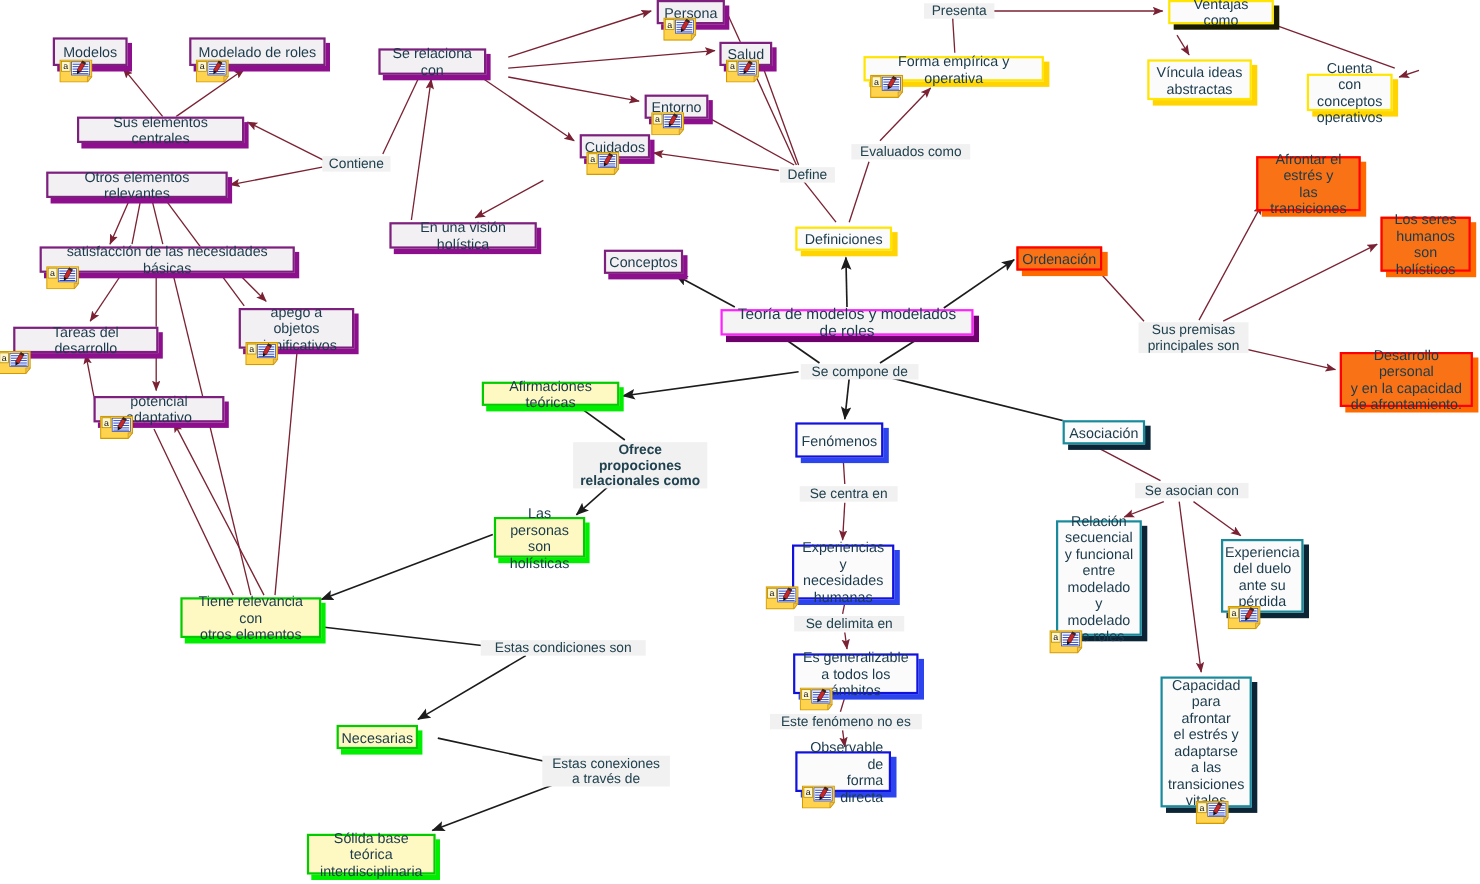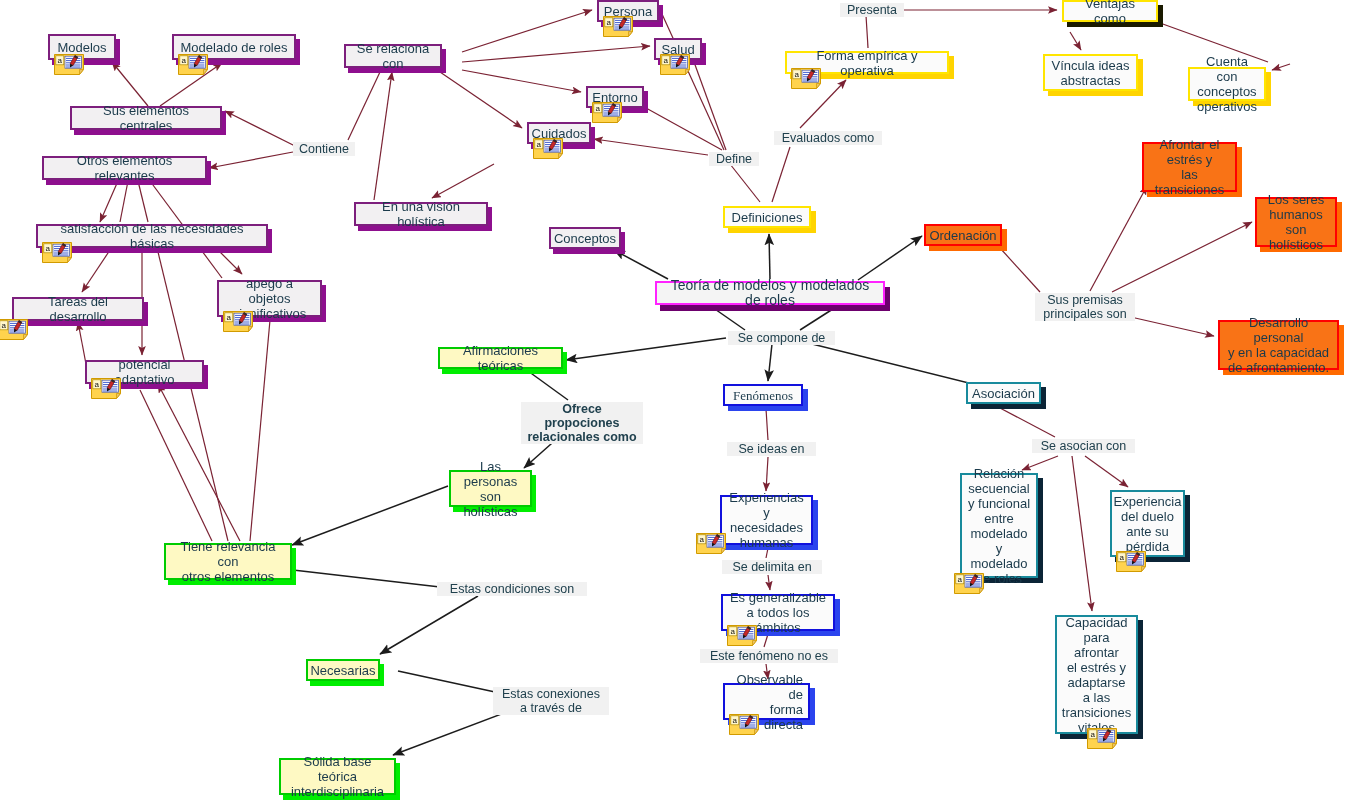--- a/index.html
+++ b/index.html
@@ -460,21 +460,21 @@
 y en la capacidad
 de afrontamiento.</div>
       <div class="node n-green" style="left: 438px; top: 347px; width: 125px; height: 22px;">Afirmaciones teóricas</div>
       <div class="node n-green" style="left: 449px; top: 470px; width: 83px; height: 37px;">Las personas
 son holísticas</div>
       <div class="node n-green" style="left: 164px; top: 543px; width: 128px; height: 37px;">Tiene relevancia con
 otros elementos</div>
       <div class="node n-green" style="left: 306px; top: 659px; width: 74px; height: 22px;">Necesarias</div>
       <div class="node n-green" style="left: 279px; top: 758px; width: 117px; height: 37px;">Sólida base teórica
 interdisciplinaria</div>
-      <div class="node n-blue" style="left: 723px; top: 384px; width: 80px; height: 22px; font-family: Liberation Serif, serif;">Fenómenos</div>
+      <div class="node n-blue" style="left: 723px; top: 384px; width: 80px; height: 32px;">Fenómenos</div>
       <div class="node n-blue" style="left: 720px; top: 495px; width: 93px; height: 50px;">Experiencias y
 necesidades
 humanas</div>
       <div class="note" style="left: 696px; top: 533px;">
         <svg width="30" height="21" viewBox="0 0 30 21" xmlns="http://www.w3.org/2000/svg">
           <path d="M0.5,0.5 H29.5 V15.5 L25.5,20.5 H0.5 Z" fill="#ffd34d" stroke="#d19a00" stroke-width="1"></path>
           <path d="M25.5,15.5 H29.5 L25.5,20.5 Z" fill="#e8c268" stroke="#d19a00" stroke-width="0.7"></path>
           <rect x="1.8" y="1.8" width="8" height="9" fill="#fff6cc" stroke="#b08a00" stroke-width="0.7"></rect>
           <text x="5.8" y="9" font-family="Liberation Sans, sans-serif" font-size="8" text-anchor="middle" fill="#111">a</text>
           <rect x="11" y="2.2" width="16.5" height="12" fill="#ffffff" stroke="#3a4fb5" stroke-width="0.7"></rect>
@@ -628,19 +628,19 @@
       <div class="label" style="left: 774px; top: 131px; width: 104px;">Evaluados como</div>
       <div class="label" style="left: 840px; top: 3px; width: 60px;">Presenta</div>
       <div class="label" style="left: 728px; top: 331px; width: 103px;">Se compone de</div>
       <div class="label" style="left: 1035px; top: 293px; width: 96px;">Sus premisas
 principales son</div>
       <div class="label" style="left: 521px; top: 402px; width: 118px; font-weight: bold;">Ofrece propociones
 relacionales como</div>
       <div class="label" style="left: 437px; top: 582px; width: 146px;">Estas condiciones son</div>
       <div class="label" style="left: 493px; top: 687px; width: 112px;">Estas conexiones
 a través de</div>
-      <div class="label" style="left: 727px; top: 442px; width: 85px;">Se ideas en</div>
+      <div class="label" style="left: 727px; top: 442px; width: 85px;">Se centra en</div>
       <div class="label" style="left: 722px; top: 560px; width: 96px;">Se delimita en</div>
       <div class="label" style="left: 700px; top: 649px; width: 134px;">Este fenómeno no es</div>
       <div class="label" style="left: 1032px; top: 439px; width: 99px;">Se asocian con</div>
     </div>
 
 </div>
 
 </body></html>

